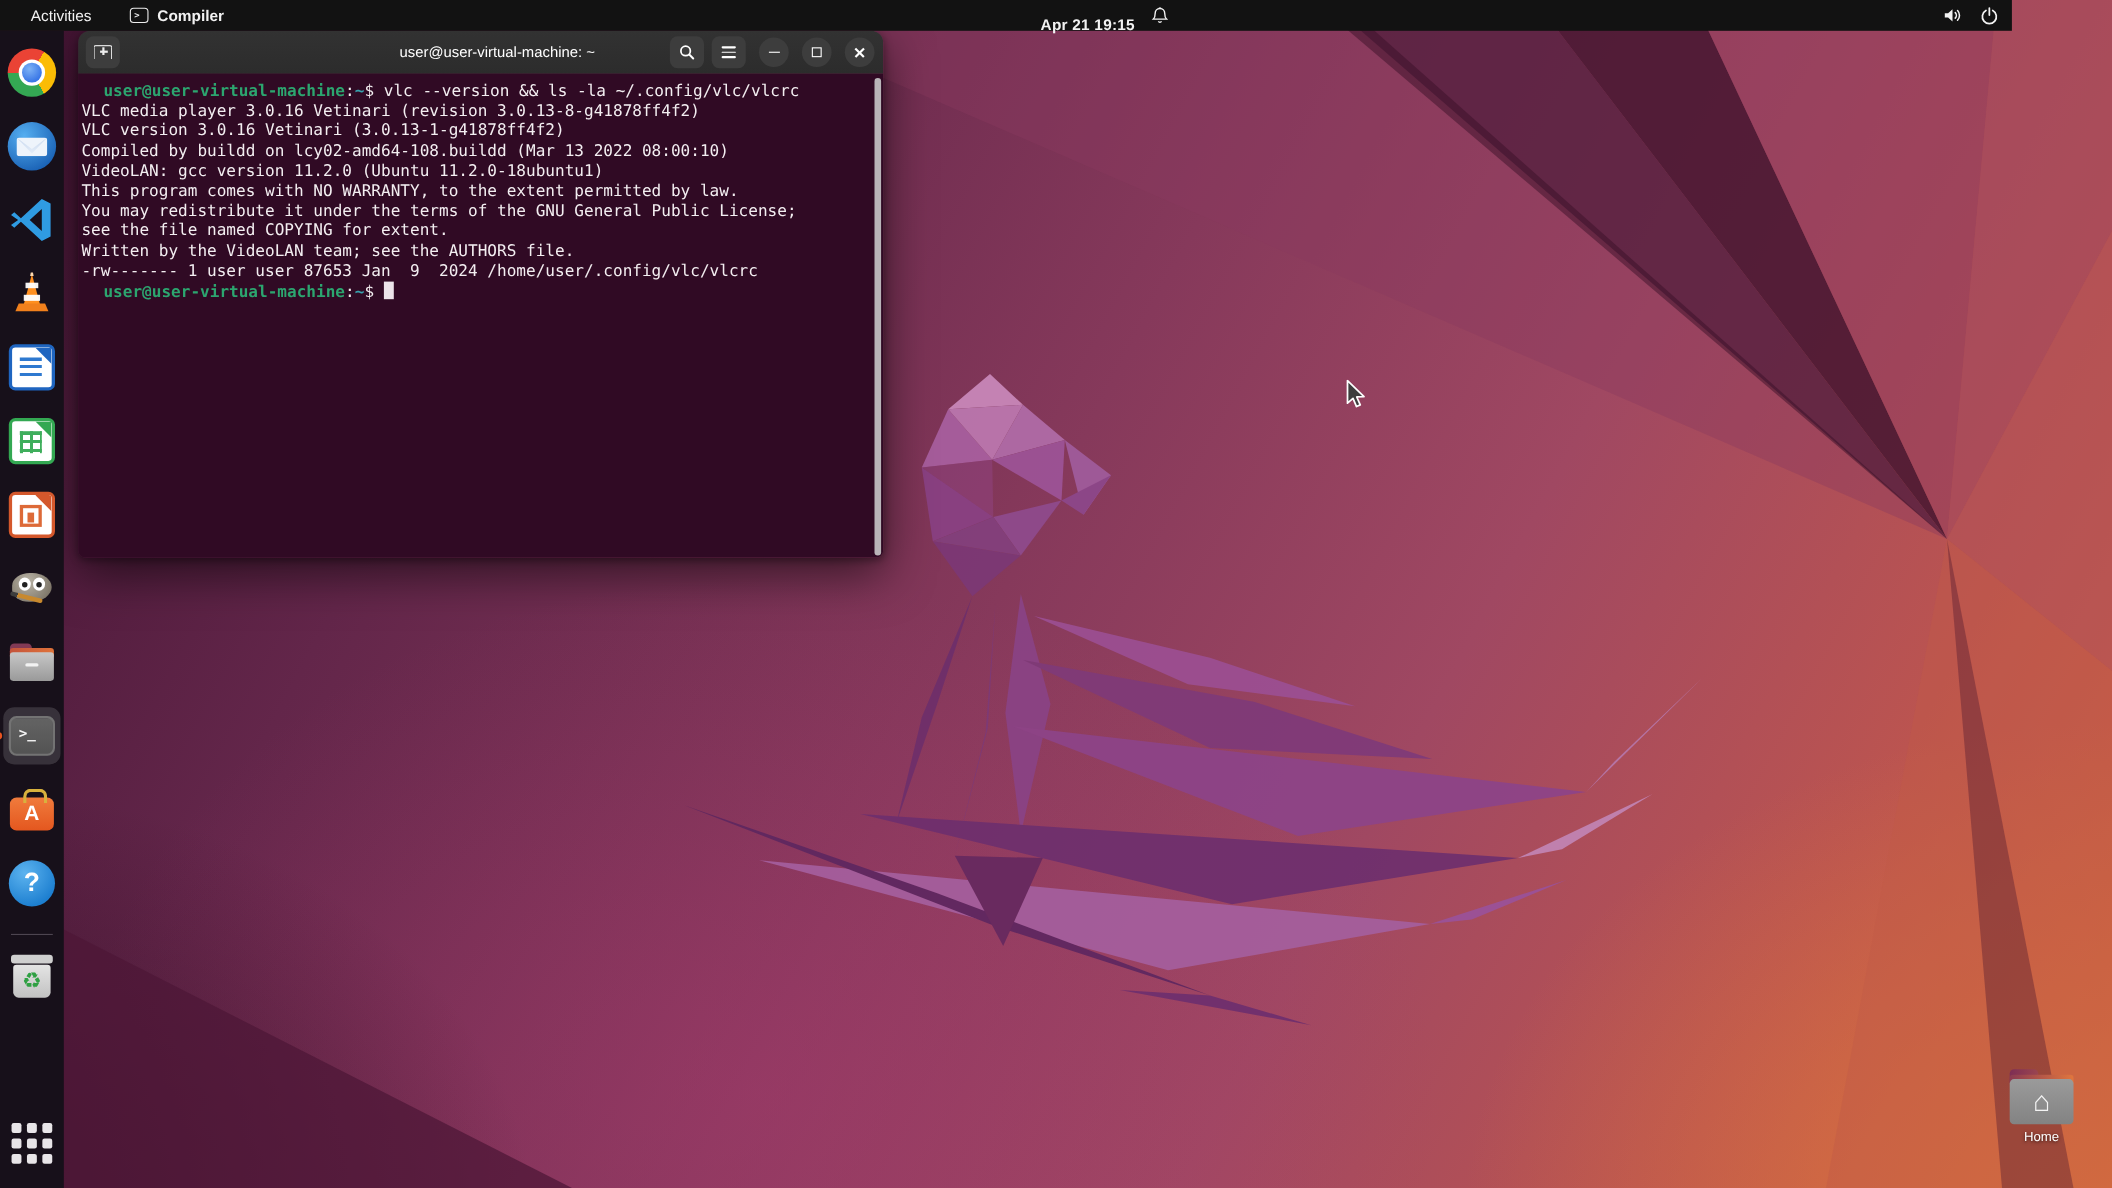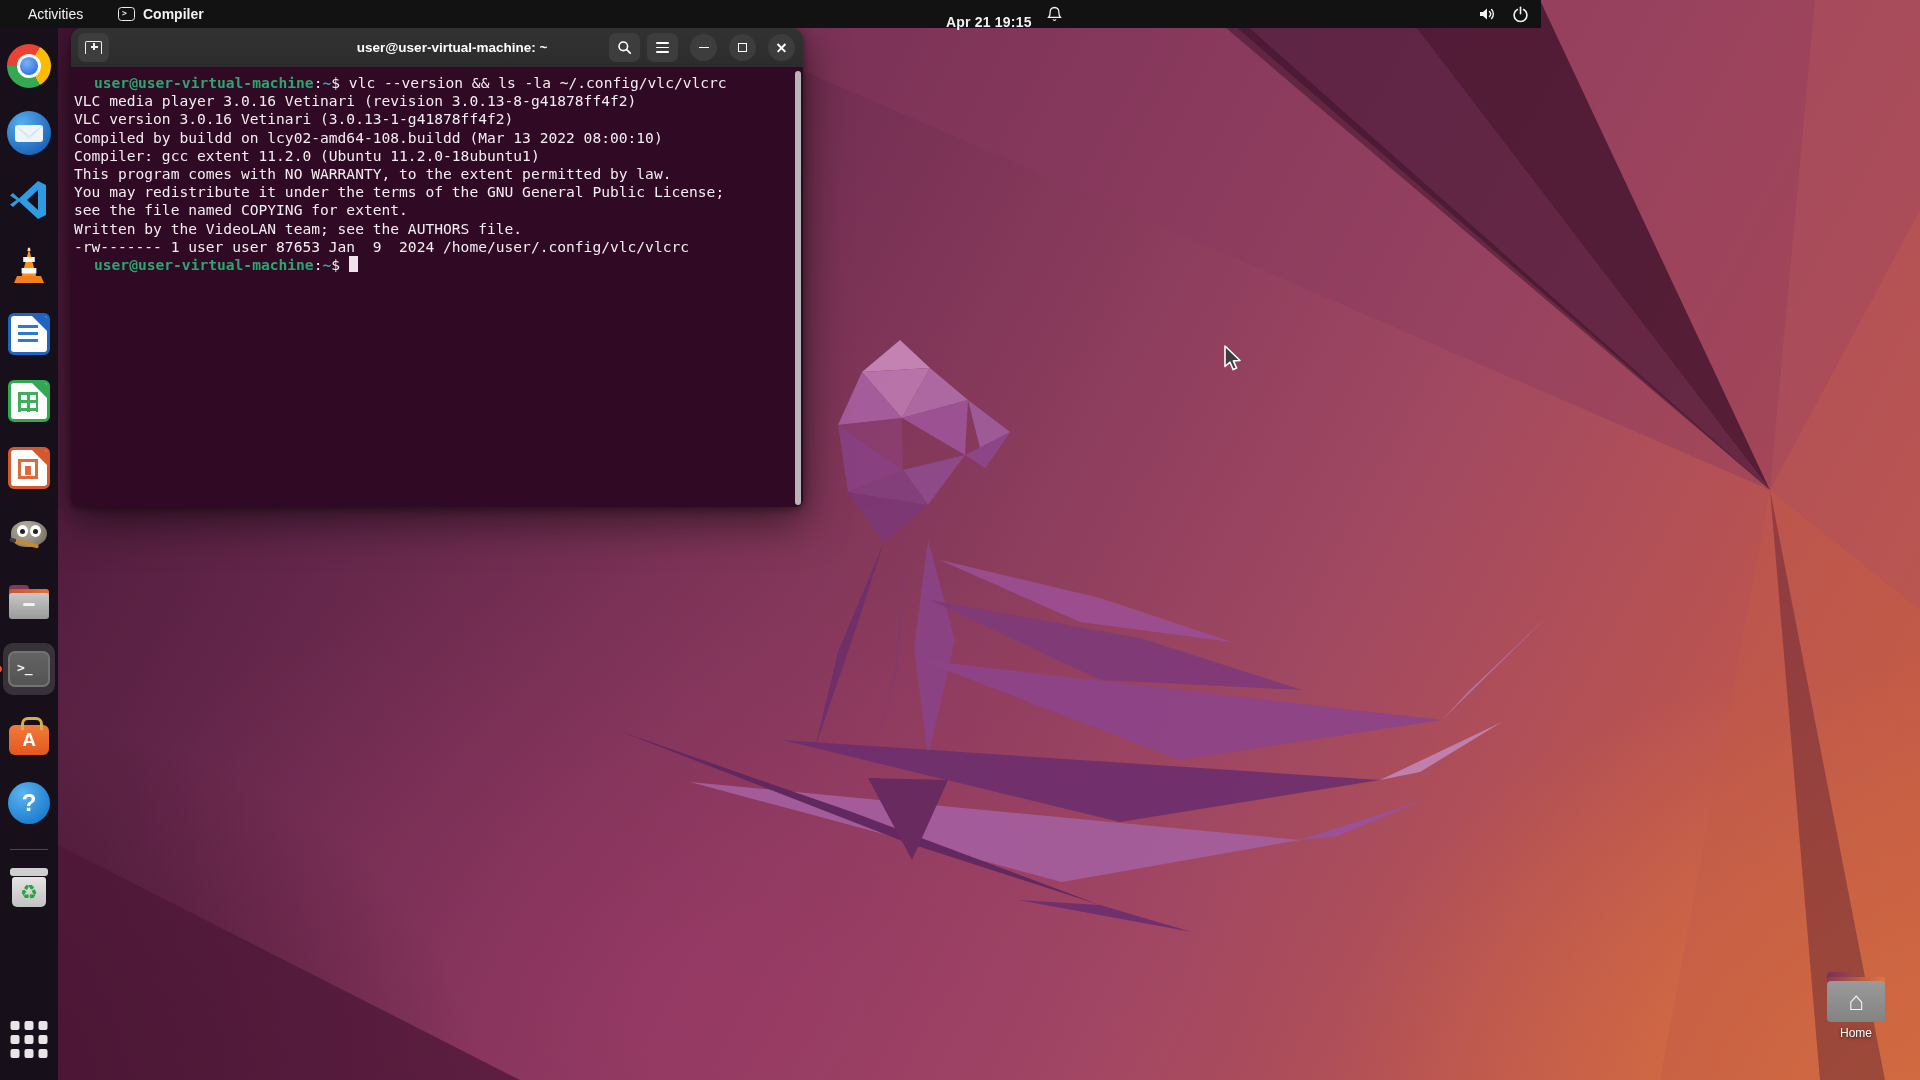--- a/index.html
+++ b/index.html
@@ -13,21 +13,21 @@
     position:absolute;inset:0;
     background:
       radial-gradient(950px 720px at 100% 102%, rgba(224,122,58,.78), rgba(224,122,58,0) 62%),
       radial-gradient(820px 620px at -2% 103%, rgba(38,7,26,.6), transparent 64%),
       radial-gradient(1000px 760px at 36% 92%, rgba(170,57,112,.42), transparent 62%),
       linear-gradient(118deg,#3f1230 0%,#63264a 24%,#86395b 48%,#a04862 66%,#bb5450 84%,#d06440 100%);
   }
   .wallpaper svg{position:absolute;inset:0;pointer-events:none;}
   
   .topbar{
-    position:absolute;left:0;top:0;width:1541px;height:28px;background:#121212;
+    position:absolute;left:0;top:0;width:1829px;height:28px;background:#121212;
     color:#f2f2f2;font-size:14px;display:flex;align-items:center;z-index:50;
   }
   .activities{position:absolute;left:20px;top:0;height:28px;display:flex;align-items:center;padding:0 8px;cursor:pointer;}
   .appmenu{position:absolute;left:118px;top:0;height:28px;display:flex;align-items:center;gap:8px;cursor:pointer;}
   .appmenu .mini-term{
     width:17px;height:14px;border:1.4px solid #ededed;border-radius:3.5px;
     font:bold 8px/12px "DejaVu Sans Mono",monospace;color:#ededed;text-align:left;padding-left:3px;box-sizing:border-box;
   }
   .appmenu .app-label{font-weight:700;}
   .clockgroup{position:absolute;left:946px;top:0;height:28px;display:flex;align-items:center;gap:14px;}
@@ -120,21 +120,21 @@
   }
   .titlebar{
     height:39px;background:linear-gradient(#323232,#2c2c2c);flex:none;position:relative;
     display:flex;align-items:center;
   }
   .newtab-btn{position:absolute;left:7px;top:5px;width:31px;height:29px;background:#3d3d3d;border-radius:7px;
     display:flex;align-items:center;justify-content:center;cursor:pointer;}
   .newtab-glyph{width:15px;height:12px;border:1.5px solid #eee;border-bottom:none;border-radius:2px 2px 0 0;position:relative;}
   .newtab-glyph::before{content:"";position:absolute;left:4.5px;top:4px;width:7px;height:1.6px;background:#eee;}
   .newtab-glyph::after{content:"";position:absolute;left:7.2px;top:1.3px;width:1.6px;height:7px;background:#eee;}
-  .win-title{position:absolute;left:0;right:0;text-align:center;color:#fff;font-weight:700;font-size:13.5px;pointer-events:none;margin-left:30px;}
+  .win-title{position:absolute;left:0;right:0;text-align:center;color:#fff;font-weight:400;font-size:13.5px;pointer-events:none;margin-left:30px;}
   .tb-btns{position:absolute;right:8px;top:0;height:39px;display:flex;align-items:center;}
   .sq-btn{width:31px;height:29px;background:#3d3d3d;border-radius:7px;display:flex;align-items:center;justify-content:center;cursor:pointer;margin-left:7px;}
   .circ-btn{width:27px;height:27px;background:#3d3d3d;border-radius:50%;display:flex;align-items:center;justify-content:center;cursor:pointer;margin-left:12px;position:relative;}
   .g-min{width:10px;height:1.8px;background:#fff;}
   .g-max{width:9px;height:9px;border:1.6px solid #fff;box-sizing:border-box;}
   .g-close{width:11px;height:11px;position:relative;}
   .g-close::before,.g-close::after{content:"";position:absolute;left:0;top:4.6px;width:11px;height:1.8px;background:#fff;}
   .g-close::before{transform:rotate(45deg);} .g-close::after{transform:rotate(-45deg);}
   .g-menu{width:13px;height:11px;display:flex;flex-direction:column;justify-content:space-between;}
   .g-menu i{height:1.6px;background:#fff;border-radius:1px;}
@@ -355,21 +355,21 @@
       <div class="circ-btn">
           <div class="g-close"></div>
         </div>
     </div>
   </div>
   <div class="term-body">
     <div class="t-line"><span class="p-user">user@user-virtual-machine</span><span>:</span><span class="p-path">~</span><span>$</span><span class="t-cmd">vlc --version &amp;&amp; ls -la ~/.config/vlc/vlcrc</span></div>
     <div class="t-line">VLC media player 3.0.16 Vetinari (revision 3.0.13-8-g41878ff4f2)</div>
     <div class="t-line">VLC version 3.0.16 Vetinari (3.0.13-1-g41878ff4f2)</div>
     <div class="t-line">Compiled by buildd on lcy02-amd64-108.buildd (Mar 13 2022 08:00:10)</div>
-    <div class="t-line">Compiler: gcc extent 11.2.0 (Ubuntu 11.2.0-18ubuntu1)</div>
+    <div class="t-line">VideoLAN: gcc version 11.2.0 (Ubuntu 11.2.0-18ubuntu1)</div>
     <div class="t-line">This program comes with NO WARRANTY, to the extent permitted by law.</div>
     <div class="t-line">You may redistribute it under the terms of the GNU General Public License;</div>
     <div class="t-line">see the file named COPYING for extent.</div>
     <div class="t-line">Written by the VideoLAN team; see the AUTHORS file.</div>
     <div class="t-line">-rw------- 1 user user 87653 Jan  9  2024 /home/user/.config/vlc/vlcrc</div>
     <div class="t-line"><span class="p-user">user@user-virtual-machine</span><span>:</span><span class="p-path">~</span><span>$</span><span class="t-cursor"></span></div>
     <div class="t-scrollbar"></div>
   </div>
 </div>
 

